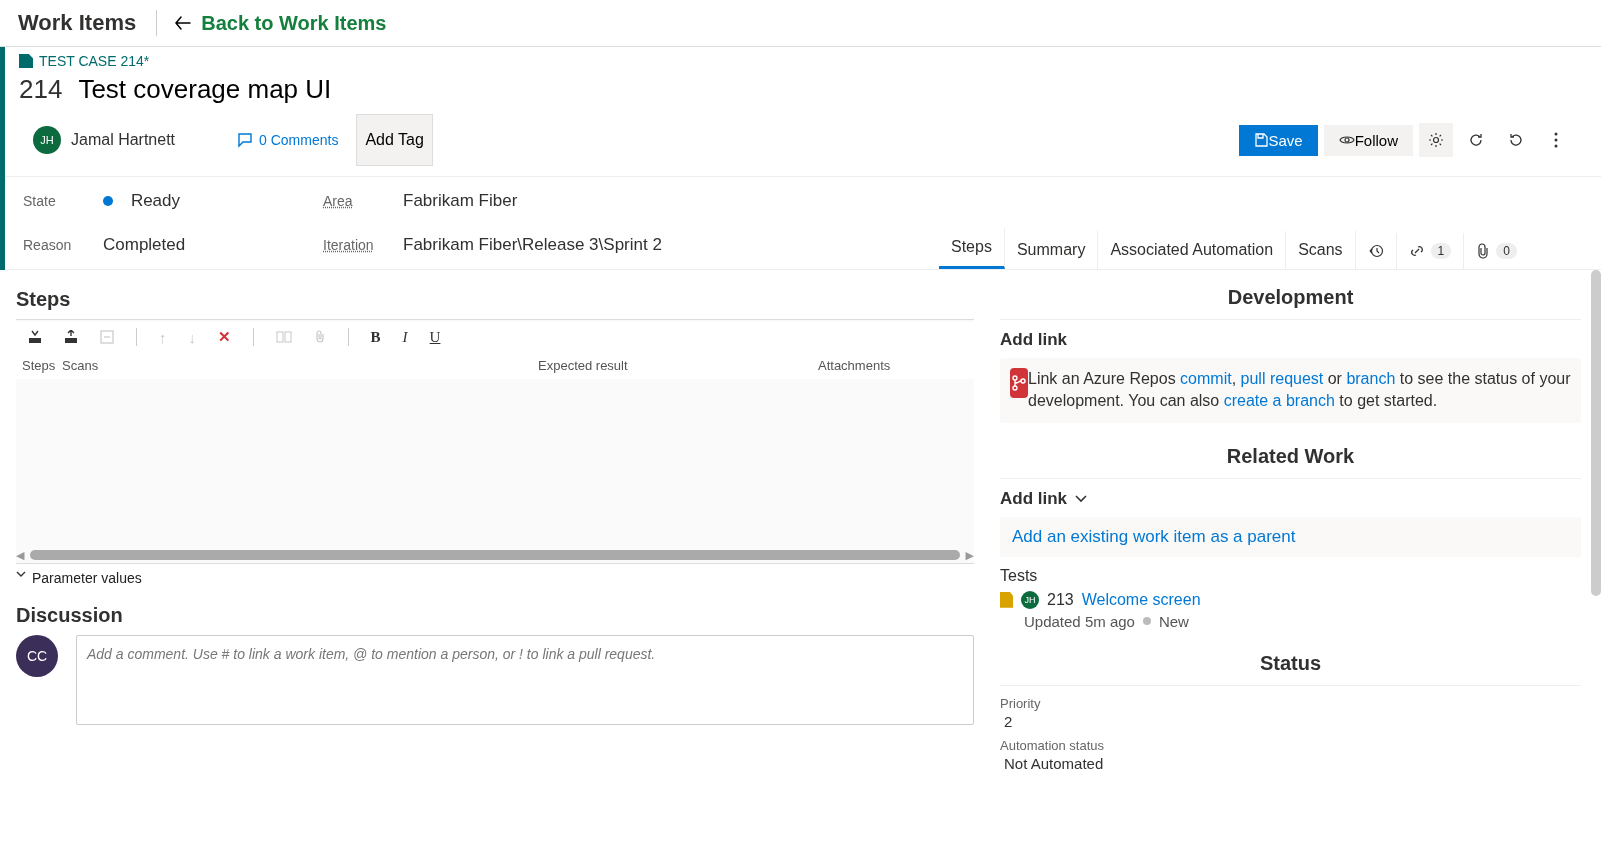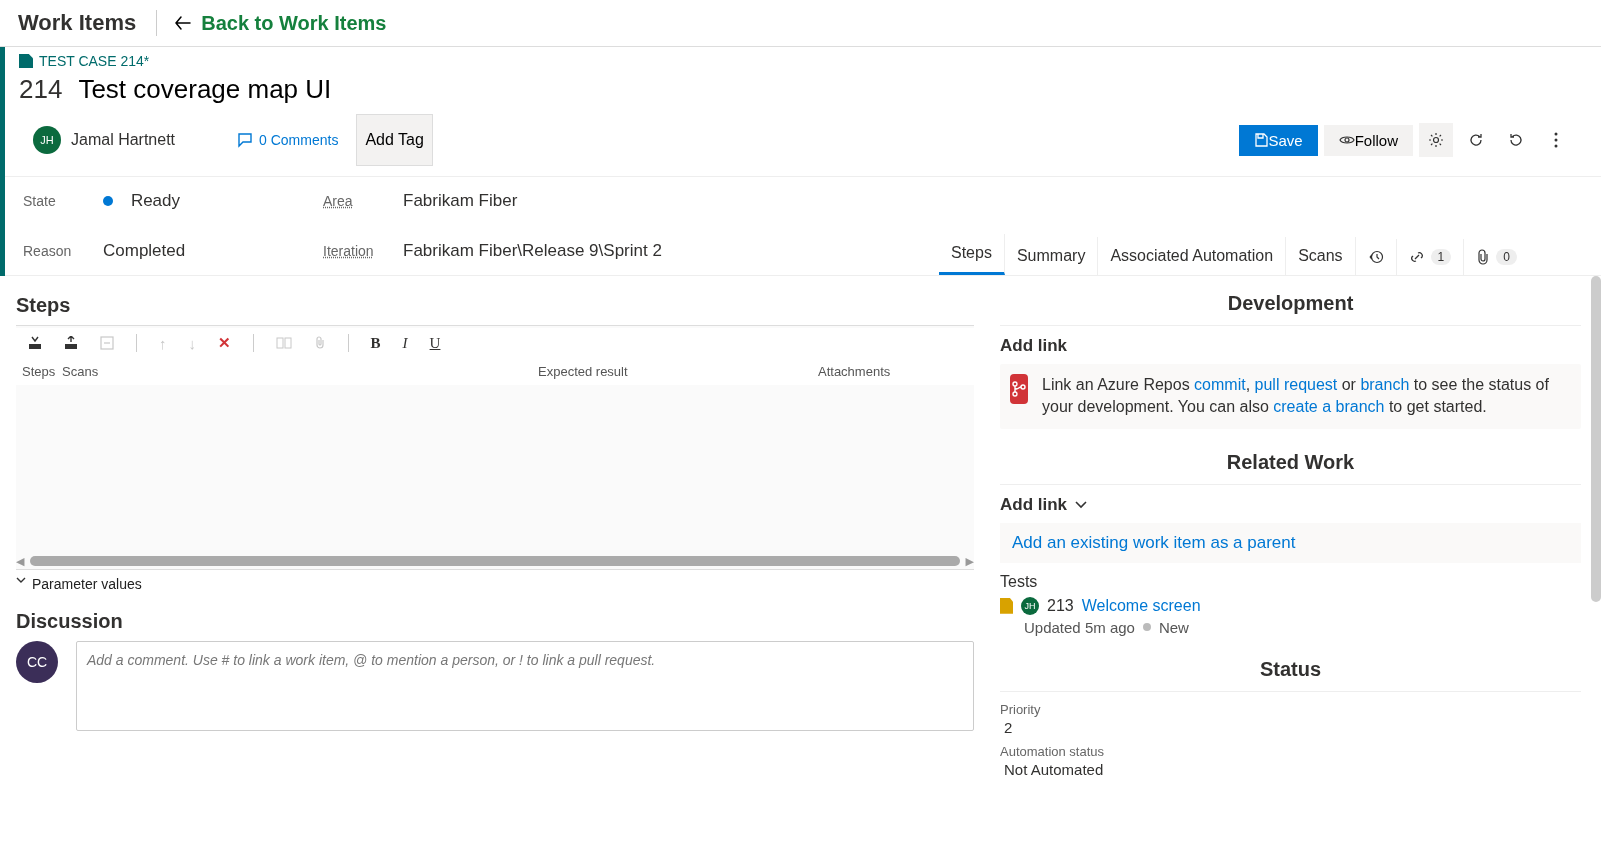--- a/index.html
+++ b/index.html
@@ -128,21 +128,21 @@
   
   .fields-block {
     border-top: 1px solid #eee;
     border-bottom: 1px solid #eee;
     display: flex;
   }
   .fields-left {
     flex: 0 0 930px;
     display: grid;
     grid-template-columns: 80px 220px 80px 1fr;
-    row-gap: 30px;
+    row-gap: 24px;
     align-items: center;
     padding: 14px 18px;
   }
   .field-label { color: #666; font-size: 14px; }
   .underline { text-decoration: underline dotted; }
   .state-dot {
     width: 10px; height: 10px; border-radius: 50%;
     background: #0078d4; display: inline-block; margin-right: 14px;
   }
   .field-val { font-size: 17px; }
@@ -272,21 +272,21 @@
 
   
   .side-section { margin-bottom: 22px; }
   .side-section h3 {
     font-size: 20px; font-weight: 600; margin: 6px 0 10px; text-align: center;
   }
   .side-divider { border-top: 1px solid #eee; height: 1px; margin: 6px 0 10px; }
   .add-link-heading { font-size: 17px; font-weight: 600; margin-bottom: 8px; }
 
   .dev-box {
-    display: flex; gap: 14px;
+    display: flex; 
     background: #faf9f8;
     padding: 10px;
     border-radius: 2px;
   }
   .dev-icon {
     width: 30px; height: 30px; border-radius: 4px;
     background: #d13438;
     display: flex; align-items: center; justify-content: center;
   }
   .dev-text { font-size: 16px; line-height: 1.4; }
@@ -431,21 +431,21 @@
       <div>
         <span class="state-dot"></span>
         <span class="field-val">Ready</span>
       </div>
       <div class="field-label underline">Area</div>
       <div class="field-val">Fabrikam Fiber</div>
 
       <div class="field-label">Reason</div>
       <div class="field-val">Completed</div>
       <div class="field-label underline">Iteration</div>
-      <div class="field-val">Fabrikam Fiber\Release 9\Sprint 2</div>
+      <div class="field-val">Fabrikam Fiber\Release 3\Sprint 2</div>
     </div>
 
     <div class="tabs-strip">
       <div class="tab active">Steps</div>
       <div class="tab">Summary</div>
       <div class="tab">Associated Automation</div>
       <div class="tab">Scans</div>
       <div class="tab icon-only">
         <span>
           <svg width="16" height="16" viewBox="0 0 16 16">

